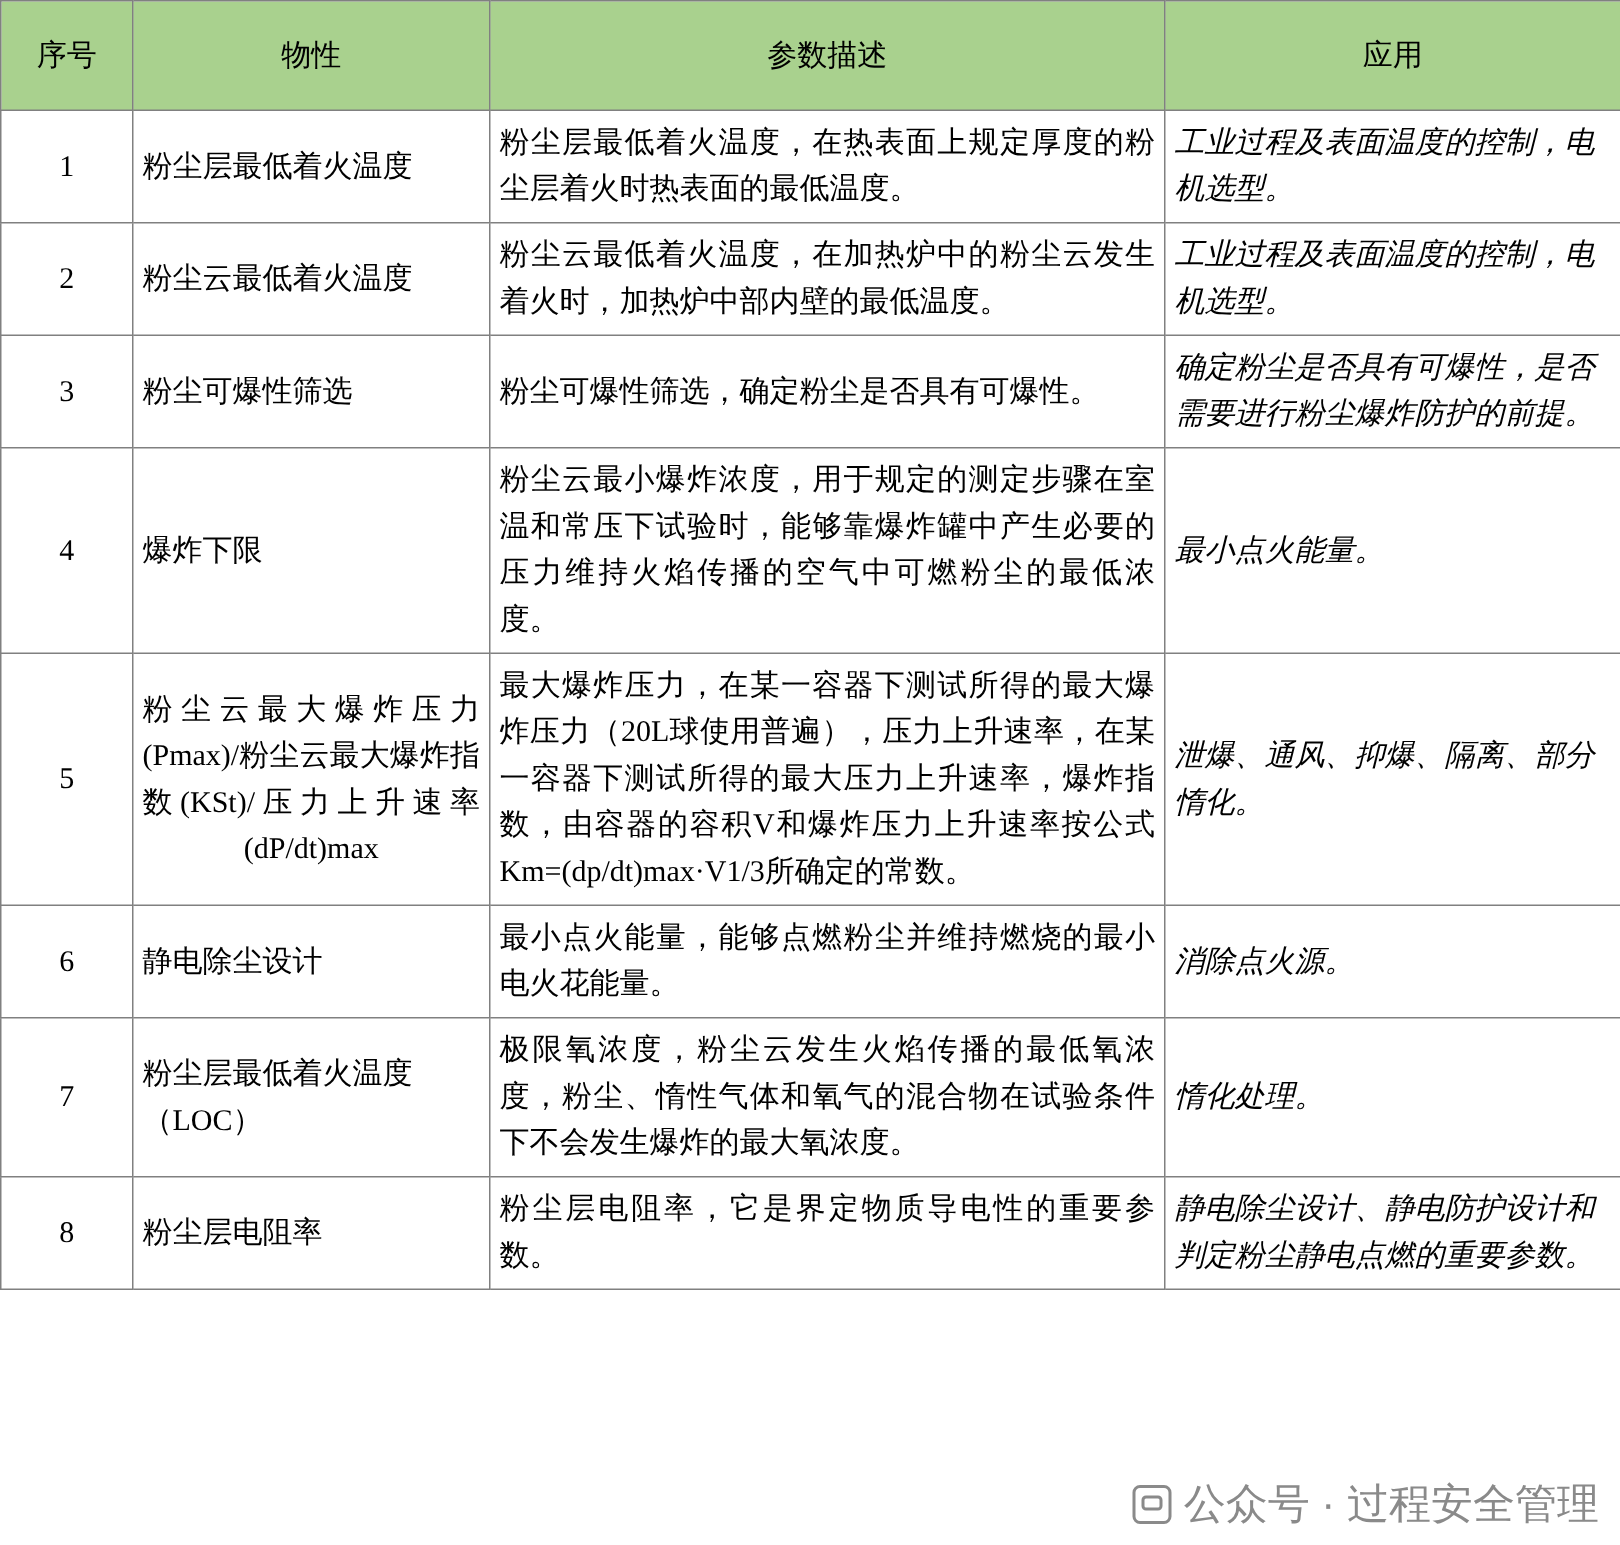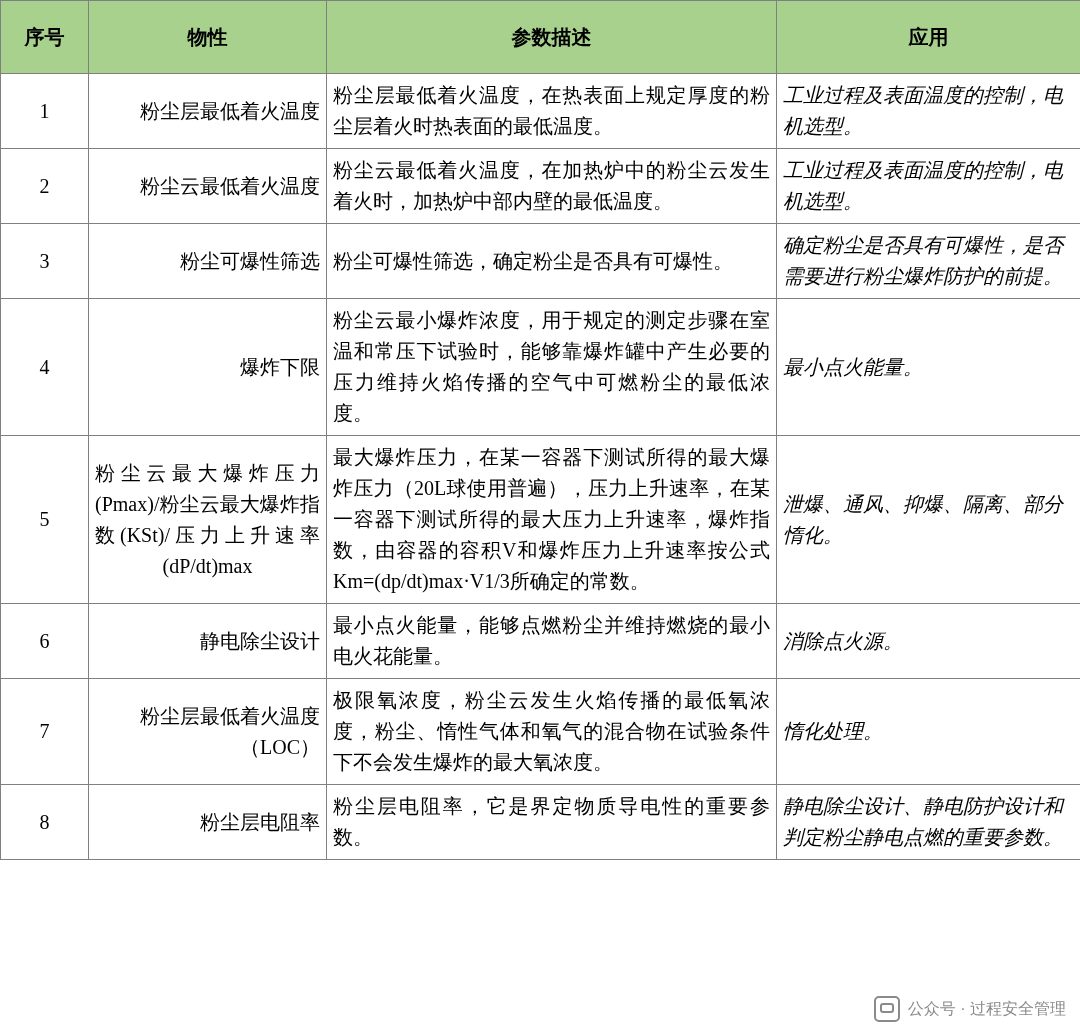--- a/index.html
+++ b/index.html
@@ -27,37 +27,37 @@
   }
   table.props td, table.props th {
     border: 1px solid #808080;
     vertical-align: middle;
     padding: 6px 6px;
     font-size: 20px;
     line-height: 1.55;
   }
   thead th {
     background: #a9d18e;
-    font-weight: bold;
+    font-weight: normal;
     text-align: center;
     font-size: 21px;
     height: 60px;
     padding: 4px 6px;
   }
   col.c-no    { width: 88px; }
   col.c-prop  { width: 238px; }
   col.c-desc  { width: 450px; }
   col.c-app   { width: 304px; }
 
   td.no {
     text-align: center;
     font-size: 19px;
   }
   td.prop {
-    text-align: right;
+    text-align: left;
     padding-left: 10px;
     padding-right: 10px;
   }
   td.prop.justify {
     text-align: justify;
     text-align-last: center;
   }
   td.desc {
     text-align: justify;
     text-align-last: left;
@@ -69,21 +69,21 @@
     padding-left: 8px;
     padding-right: 6px;
     vertical-align: middle;
     font-style: italic;
   }
   .watermark {
     position: absolute;
     right: 14px;
     bottom: 8px;
     font-family: "Liberation Sans", sans-serif;
-    font-size: 16px;
+    font-size: 28px;
     color: #8a8a8a;
     display: flex;
     align-items: center;
     gap: 8px;
     pointer-events: none;
   }
   .wm-icon {
     display: inline-block;
     width: 22px;
     height: 22px;

